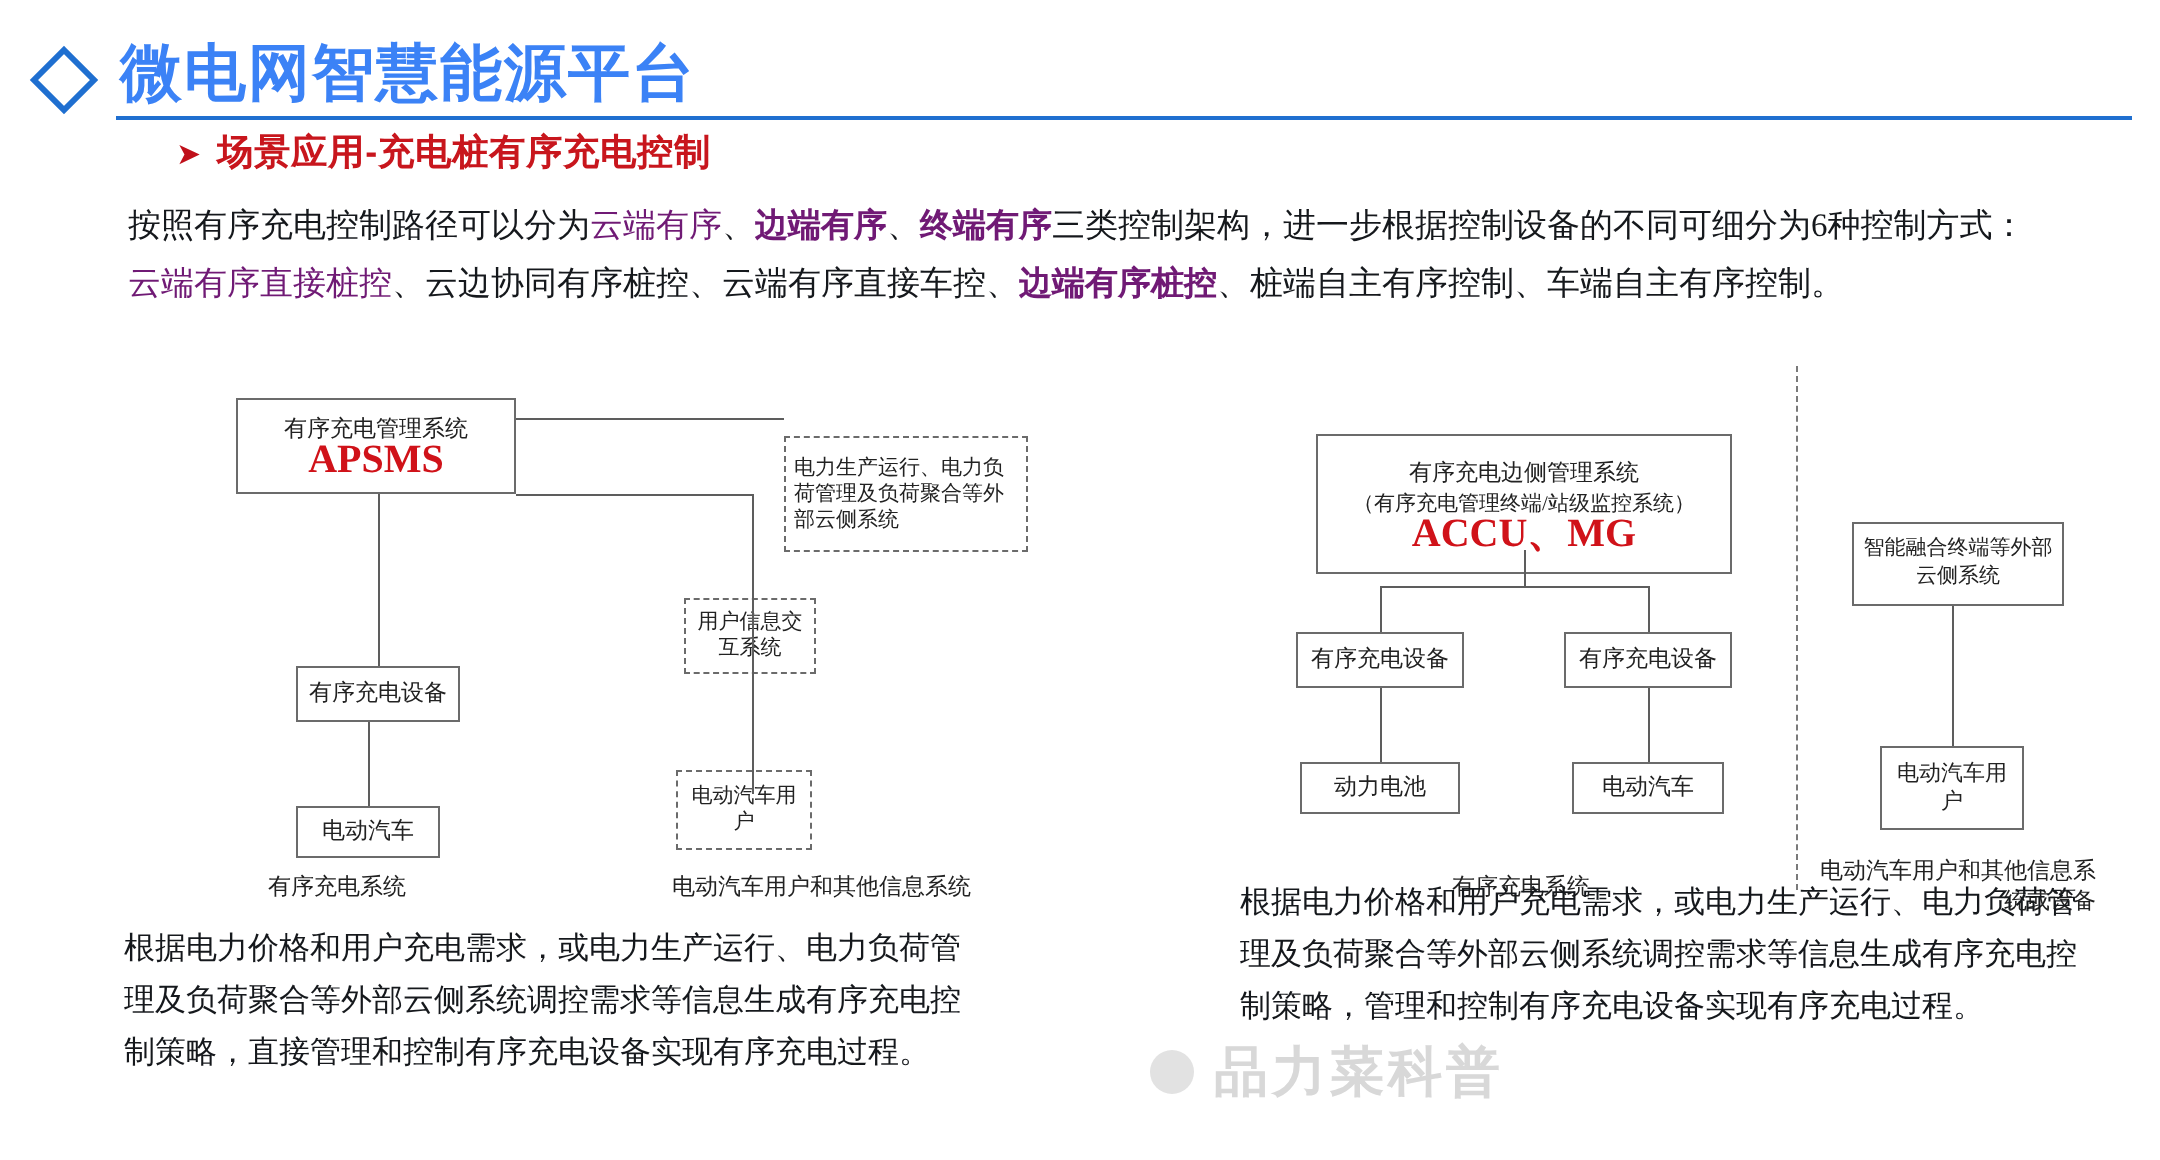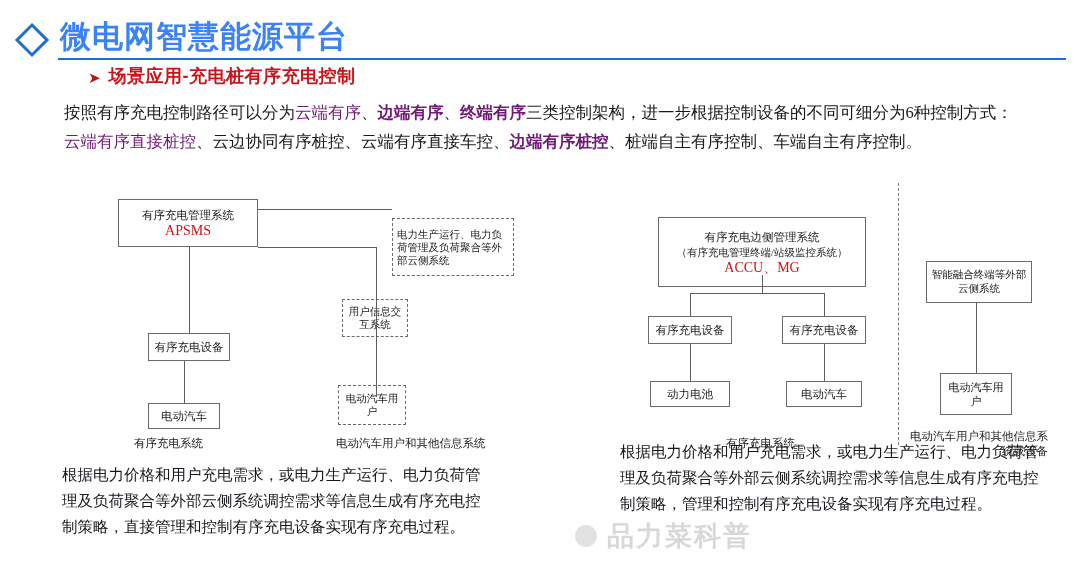--- a/index.html
+++ b/index.html
@@ -63,21 +63,21 @@
     text-align:center;
     font-size:11.5px;
     line-height:15px;
     color:#222;
     font-family:"Liberation Serif", serif;
     padding:2px 4px;
   }
   .box.dashed { border:1px dashed #6b6b6b;justify-content:center; }
   .box .lines { width:100%; }
   .box .red {
-    color:#d01219; font-weight:normal; font-size:14px;
+    color:#d01219; font-weight:bold; font-size:20px;
     font-family:"Liberation Serif", serif;
   }
   .line {
     position:absolute; background:#5d5d5d;
   }
   .vline { width:1px; }
   .hline { height:1px; }
   .divider {
     position:absolute; border-left:1px dashed #7a7a7a; width:0;
   }

